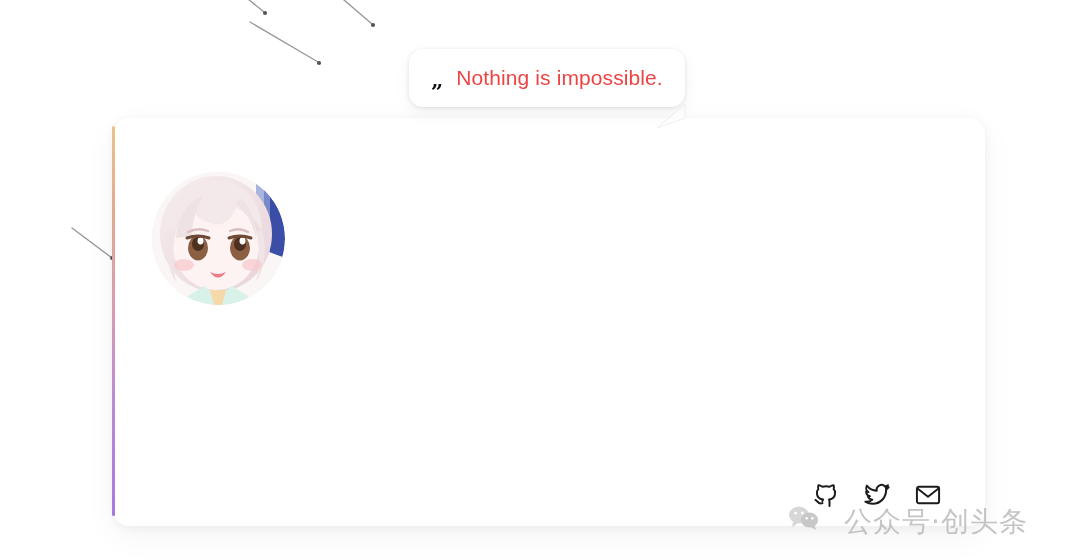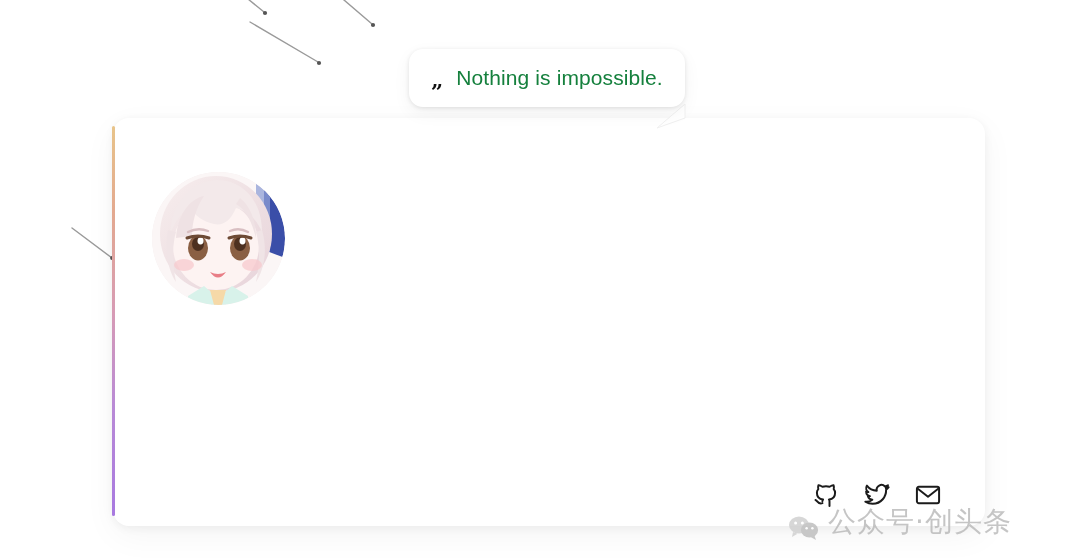--- a/index.html
+++ b/index.html
@@ -19,21 +19,21 @@
     position:absolute;left:409px;top:49px;width:276px;height:58px;
     background:#ffffff;border-radius:14px;
     box-shadow:0 1px 4px rgba(0,0,0,.10), 0 6px 18px rgba(0,0,0,.05);
     display:flex;align-items:center;justify-content:center;gap:13px;
     z-index:6;
   }
   .quote-mark{
     font-size:21px;color:#111;line-height:1;font-weight:700;
     font-family:"DejaVu Serif",serif;transform:translateY(1px);
   }
-  .quote-text{font-size:21px;color:#15803d;letter-spacing:.1px;white-space:nowrap;}
+  .quote-text{font-size:21px;color:#ef4444;letter-spacing:.1px;white-space:nowrap;}
   .bubble-tail{
     position:absolute;left:655px;top:104px;width:38px;height:26px;z-index:5;
   }
 
   
   .profile-card{
     position:absolute;left:113px;top:118px;width:872px;height:408px;
     background:#ffffff;border-radius:16px;
     box-shadow:0 2px 10px rgba(0,0,0,.055), 0 10px 34px rgba(0,0,0,.045);
     z-index:3;
@@ -87,21 +87,21 @@
   .badge-title.purple{color:#342a63;}
   .badge-title.gold{color:#eeb52a;}
   .medal{font-size:19px;line-height:1;}
 
   
   .socials{position:absolute;left:812px;top:481px;display:flex;gap:23px;align-items:center;z-index:7;}
   .social-ico{width:28px;height:28px;display:block;}
 
   
   .watermark{
-    position:absolute;left:788px;top:503px;display:flex;align-items:flex-end;gap:8px;
+    position:absolute;left:788px;top:503px;display:flex;align-items:flex-start;gap:24px;
     z-index:6;opacity:.82;
   }
   .wm-text{
     font-size:28px;color:#b9b9b9;letter-spacing:1px;white-space:nowrap;
     font-family:"DejaVu Sans",sans-serif;
   }
 </style>
 </head>
 <body>
 

